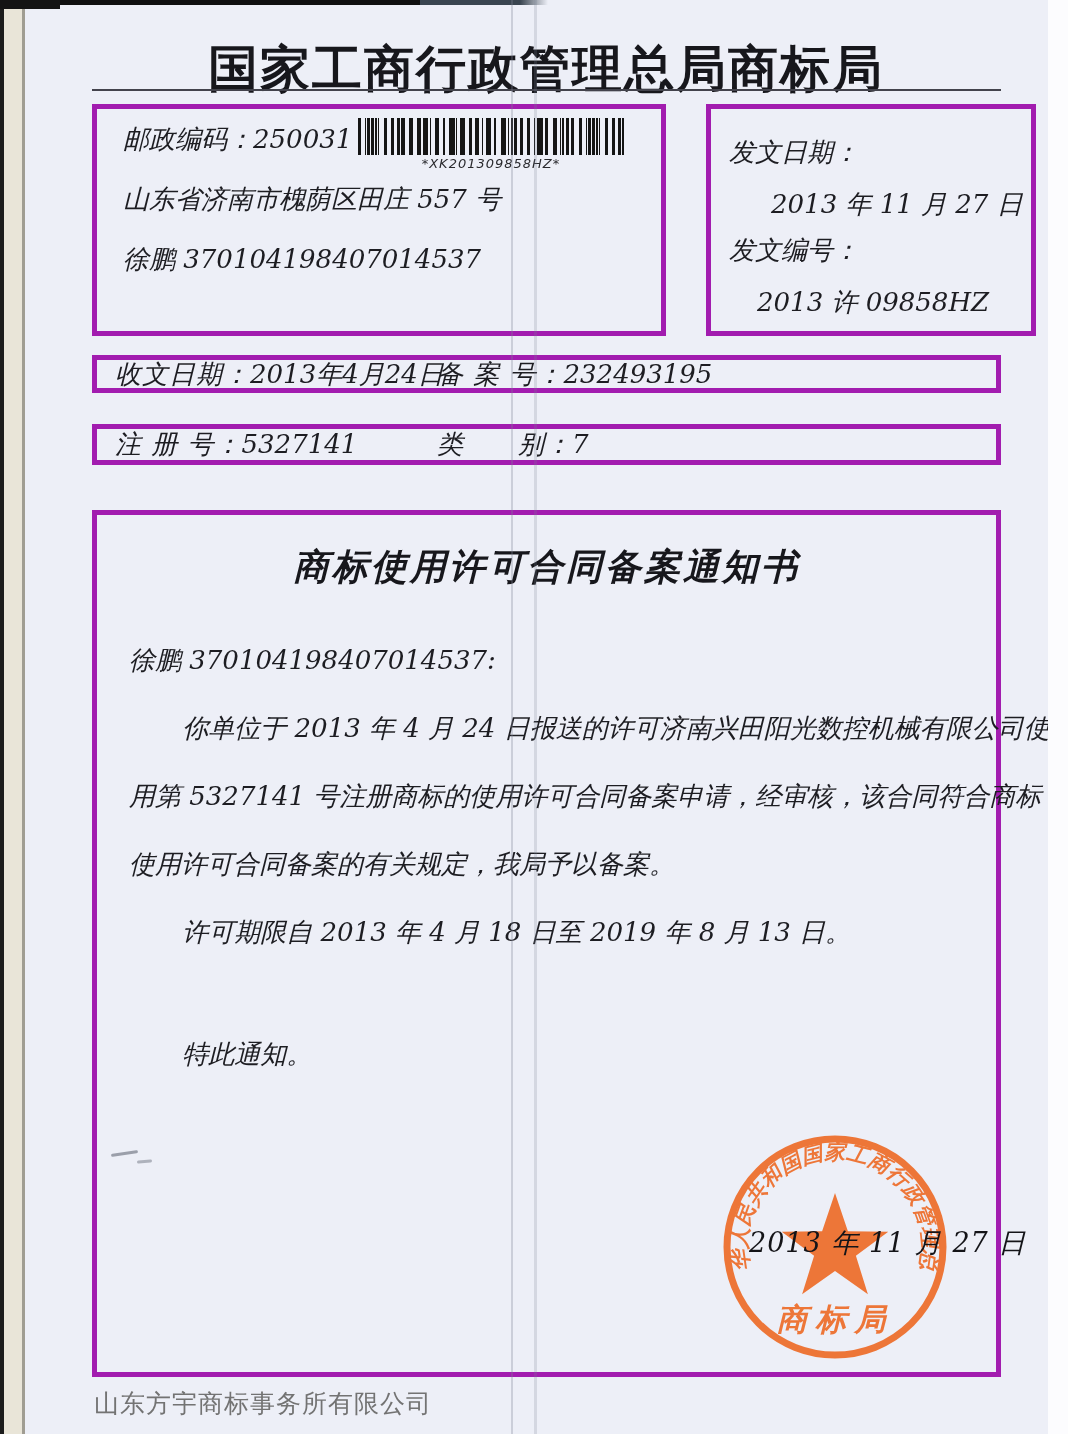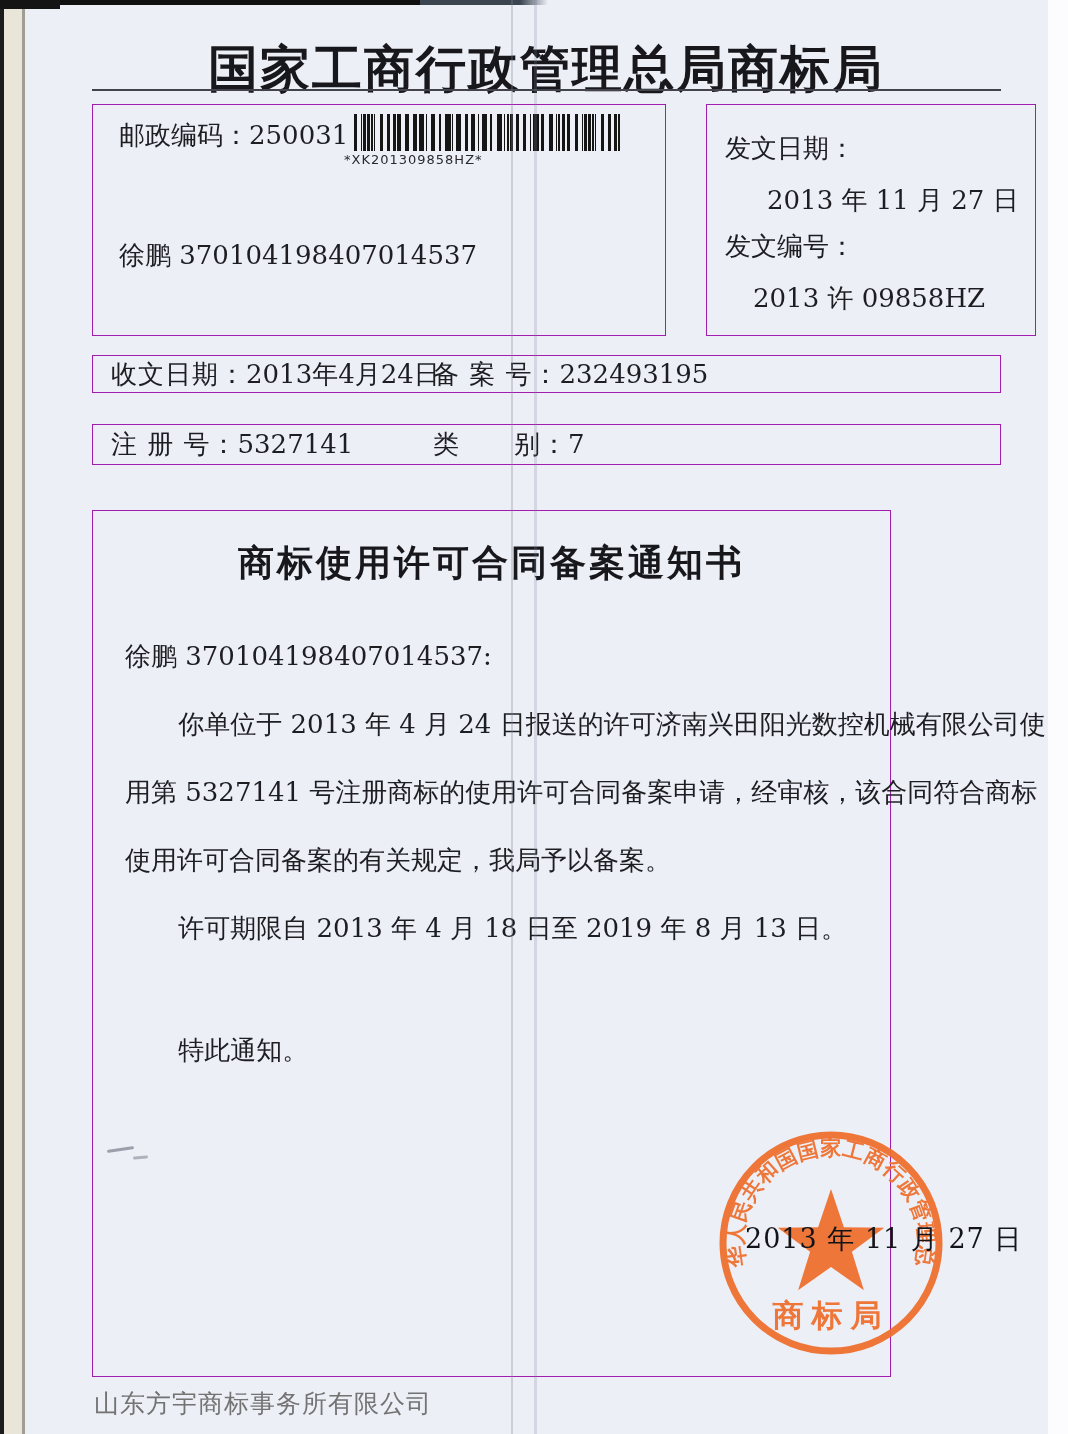--- a/index.html
+++ b/index.html
@@ -23,51 +23,51 @@
   .fold-line{position:absolute;top:0;height:1434px;z-index:60;pointer-events:none;}
   .fold-1{left:511px;width:2px;background:rgba(125,130,148,0.30);}
   .fold-2{left:534px;width:3px;background:rgba(125,130,148,0.22);}
   
   .doc-title{
     position:absolute;left:92px;top:36px;width:908px;margin:0;
     text-align:center;font-size:50px;font-weight:bold;letter-spacing:2px;color:#17171c;
   }
   .title-rule{position:absolute;left:92px;top:89px;width:909px;height:2px;background:#43434c;}
   
-  .box{position:absolute;border:1px solid #a21caf;box-sizing:border-box;z-index:10;}
+  .box{position:absolute;border:5px solid #a21caf;box-sizing:border-box;z-index:10;font-style:italic;}
   
   .address-box{left:92px;top:104px;width:574px;height:232px;}
   .postal-row{position:absolute;left:26px;top:13px;font-size:26px;white-space:nowrap;}
   .barcode{
     position:absolute;left:261px;top:9px;width:266px;height:37px;
     background:
       repeating-linear-gradient(90deg,#151515 0 3px,rgba(0,0,0,0) 3px 7px,#151515 7px 8px,rgba(0,0,0,0) 8px 13px),
       repeating-linear-gradient(90deg,#151515 0 2px,rgba(0,0,0,0) 2px 9px,#151515 9px 12px,rgba(0,0,0,0) 12px 17px);
   }
   .barcode-label{
-    position:absolute;left:251px;top:47px;width:286px;text-align:left;
+    position:absolute;left:251px;top:47px;width:286px;text-align:center;
     font-family:"DejaVu Sans","Liberation Sans",sans-serif;font-size:13px;letter-spacing:1px;color:#2a2a2e;
   }
   .address-line{position:absolute;left:26px;top:73px;font-size:26px;white-space:nowrap;}
   .recipient-line{position:absolute;left:26px;top:133px;font-size:26px;white-space:nowrap;}
   
   .issue-box{left:706px;top:104px;width:330px;height:232px;}
   .issue-label-1{position:absolute;left:18px;top:26px;font-size:26px;}
   .issue-value-1{position:absolute;left:60px;top:78px;font-size:26px;white-space:nowrap;}
   .issue-label-2{position:absolute;left:18px;top:124px;font-size:26px;}
   .issue-value-2{position:absolute;left:46px;top:176px;font-size:26px;white-space:nowrap;}
   
   .meta-row{left:92px;width:909px;display:flex;align-items:center;font-size:26px;}
   .meta-row-1{top:355px;height:38px;}
   .meta-row-2{top:424px;height:41px;}
   .meta-pair-a{margin-left:18px;width:322px;white-space:nowrap;}
   .meta-pair-b{white-space:nowrap;}
   .meta-label{letter-spacing:1px;}
   
-  .main-box{left:92px;top:510px;width:799px;height:867px;}
+  .main-box{left:92px;top:510px;width:909px;height:867px;}
   .notice-title{
     position:absolute;left:0;top:28px;width:100%;margin:0;text-align:center;
     font-size:36px;font-weight:bold;letter-spacing:3px;color:#17171c;
   }
   .body-flow{position:absolute;left:16px;top:103px;right:22px;}
   .body-line{margin:16px;font-size:26px;line-height:52px;white-space:nowrap;}
   .indent{text-indent:2.05em;}
   .gap-block{height:38px;}
   
   .seal{position:absolute;left:618px;top:612px;width:240px;height:240px;z-index:20;}
@@ -91,20 +91,21 @@
   <div class="edge-corner"></div>
   <div class="white-right"></div>
 
   <h1 class="doc-title">国家工商行政管理总局商标局</h1>
   <div class="title-rule"></div>
 
   <div class="box address-box">
     <div class="postal-row"><span>邮政编码：</span><span>250031</span></div>
     <div class="barcode"></div>
     <div class="barcode-label">*XK201309858HZ*</div>
+    <div class="address-line">山东省济南市槐荫区田庄 557 号</div>
     <div class="recipient-line">徐鹏 370104198407014537</div>
   </div>
 
   <div class="box issue-box">
     <div class="issue-label-1">发文日期：</div>
     <div class="issue-value-1">2013 年 11 月 27 日</div>
     <div class="issue-label-2">发文编号：</div>
     <div class="issue-value-2">2013 许 09858HZ</div>
   </div>
 

